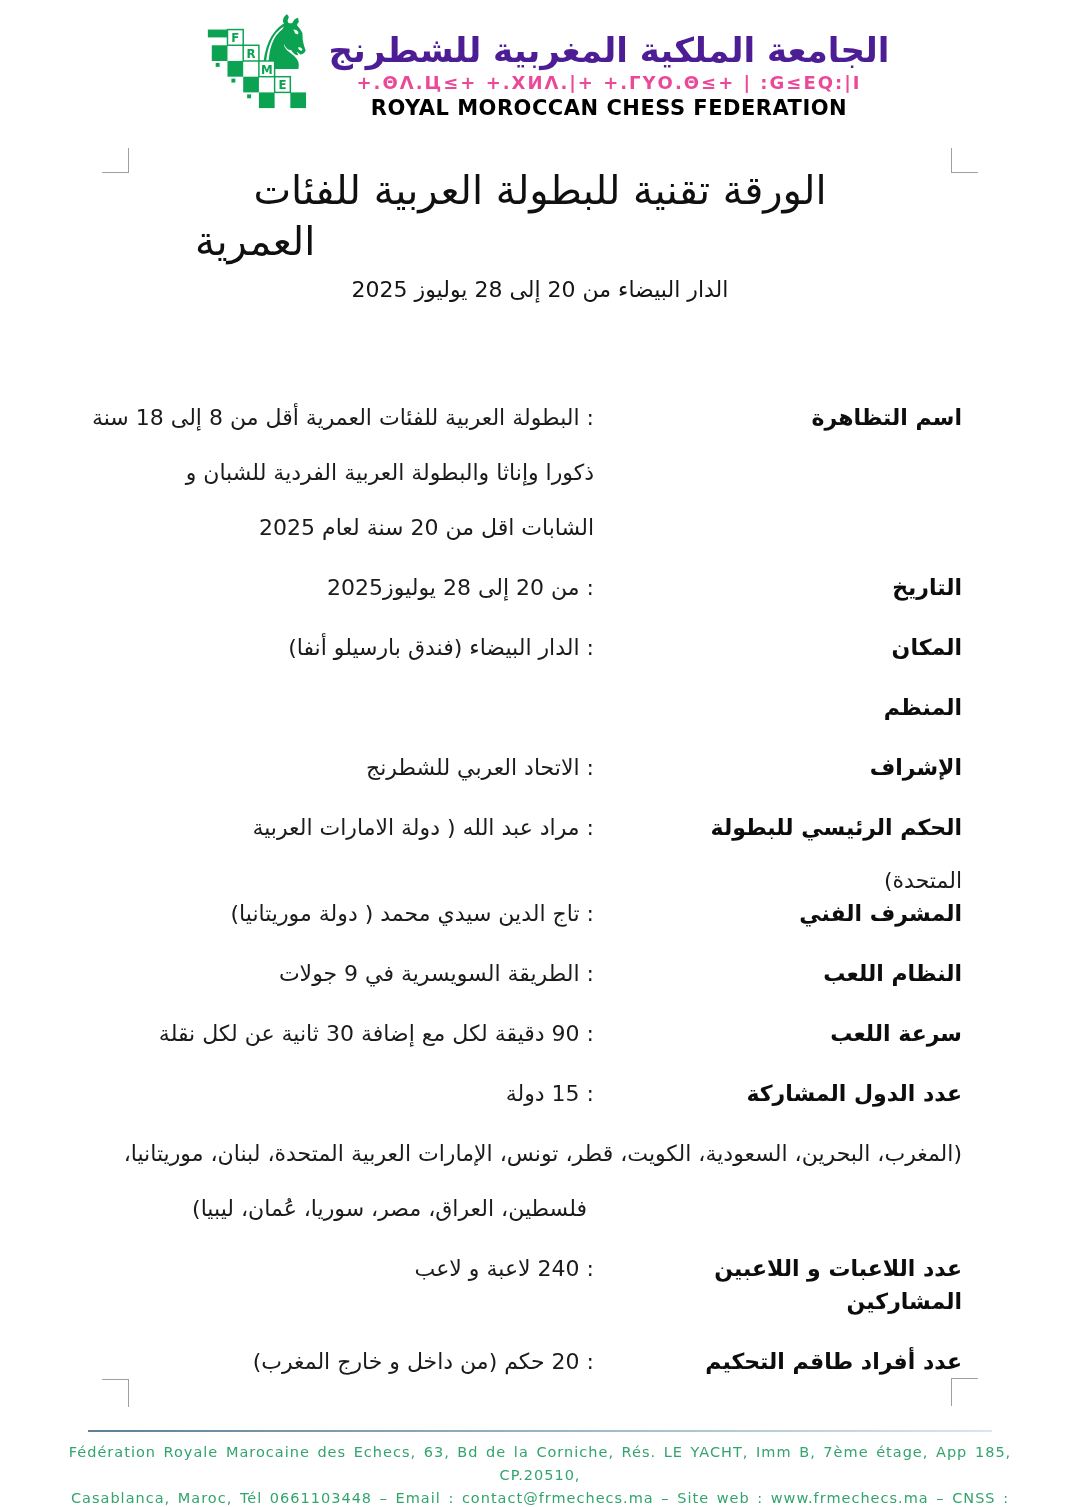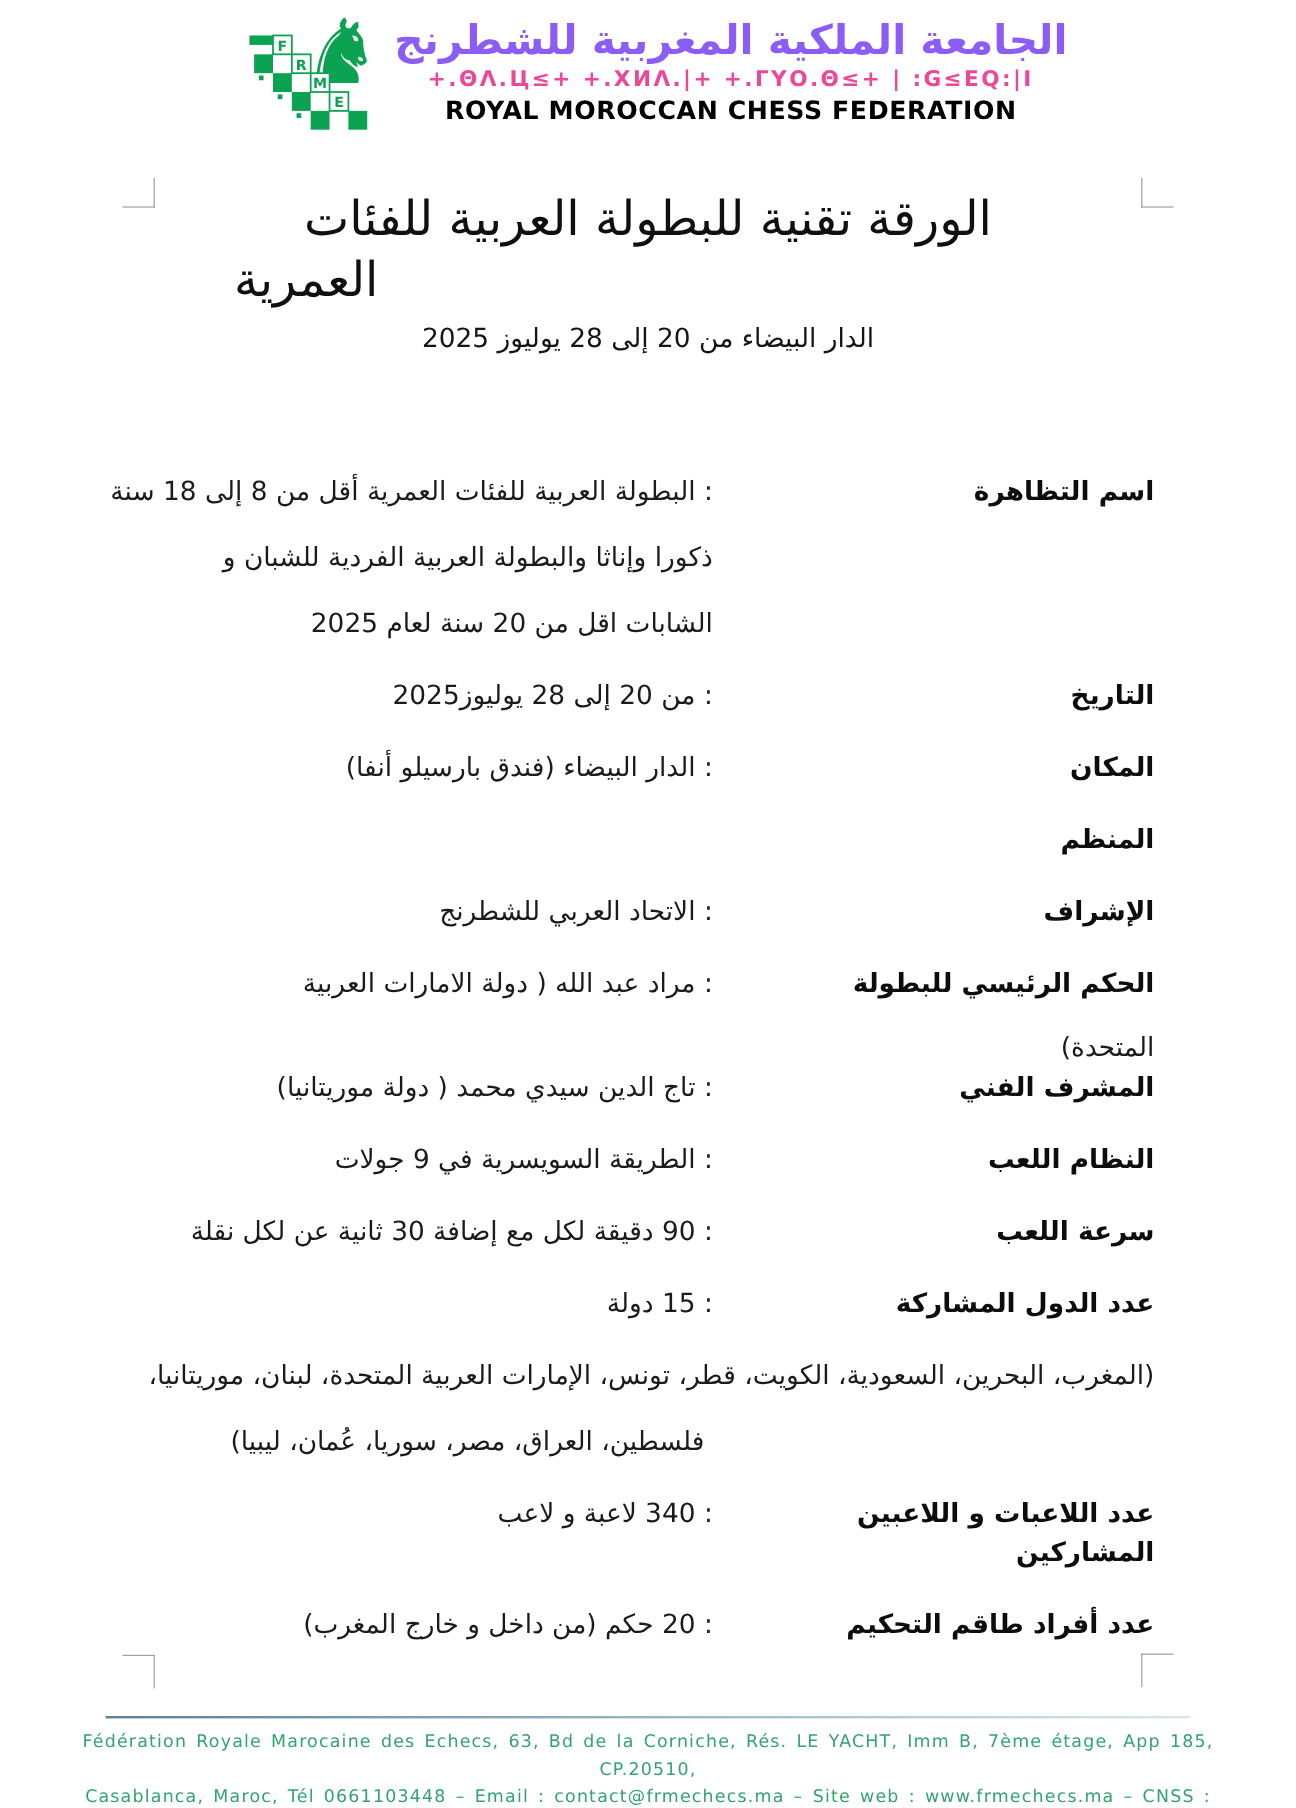--- a/index.html
+++ b/index.html
@@ -17,22 +17,22 @@
     margin-top:6px;
     display:flex;
     justify-content:center;
     align-items:flex-start;
     gap:10px;
   }
   .logo{width:128px;height:108px;flex:0 0 auto;}
   .org-names{padding-top:8px;text-align:center;}
   .org-ar{
     direction:rtl;
-    font-size:34px;font-weight:bold;color:#8b5cf6;
-    line-height:40px;letter-spacing:0;
+    font-size:34px;font-weight:bold;color:#4c1d95;
+    line-height:40px;letter-spacing:0;margin-top:16px;
   }
   .org-tif{
     font-size:18px;font-weight:bold;color:#ec4899;
     letter-spacing:2px;line-height:24px;margin-top:1px;
     font-family:"DejaVu Sans",sans-serif;
   }
   .org-en{
     font-size:21px;font-weight:bold;color:#000000;
     letter-spacing:0.5px;line-height:25px;margin-top:1px;
   }
@@ -187,21 +187,21 @@
         <div class="fvalue">: 15 دولة</div>
       </div>
 
       <div class="countries">
         <div>(المغرب، البحرين، السعودية، الكويت، قطر، تونس، الإمارات العربية المتحدة، لبنان، موريتانيا،</div>
         <div class="c2">فلسطين، العراق، مصر، سوريا، عُمان، ليبيا)</div>
       </div>
 
       <div class="row">
         <div class="flabel">عدد اللاعبات و اللاعبين المشاركين</div>
-        <div class="fvalue">: 340 لاعبة و لاعب</div>
+        <div class="fvalue">: 240 لاعبة و لاعب</div>
       </div>
 
       <div class="row">
         <div class="flabel">عدد أفراد طاقم التحكيم</div>
         <div class="fvalue">: 20 حكم (من داخل و خارج المغرب)</div>
       </div>
 
     </div>
   </div>
 

